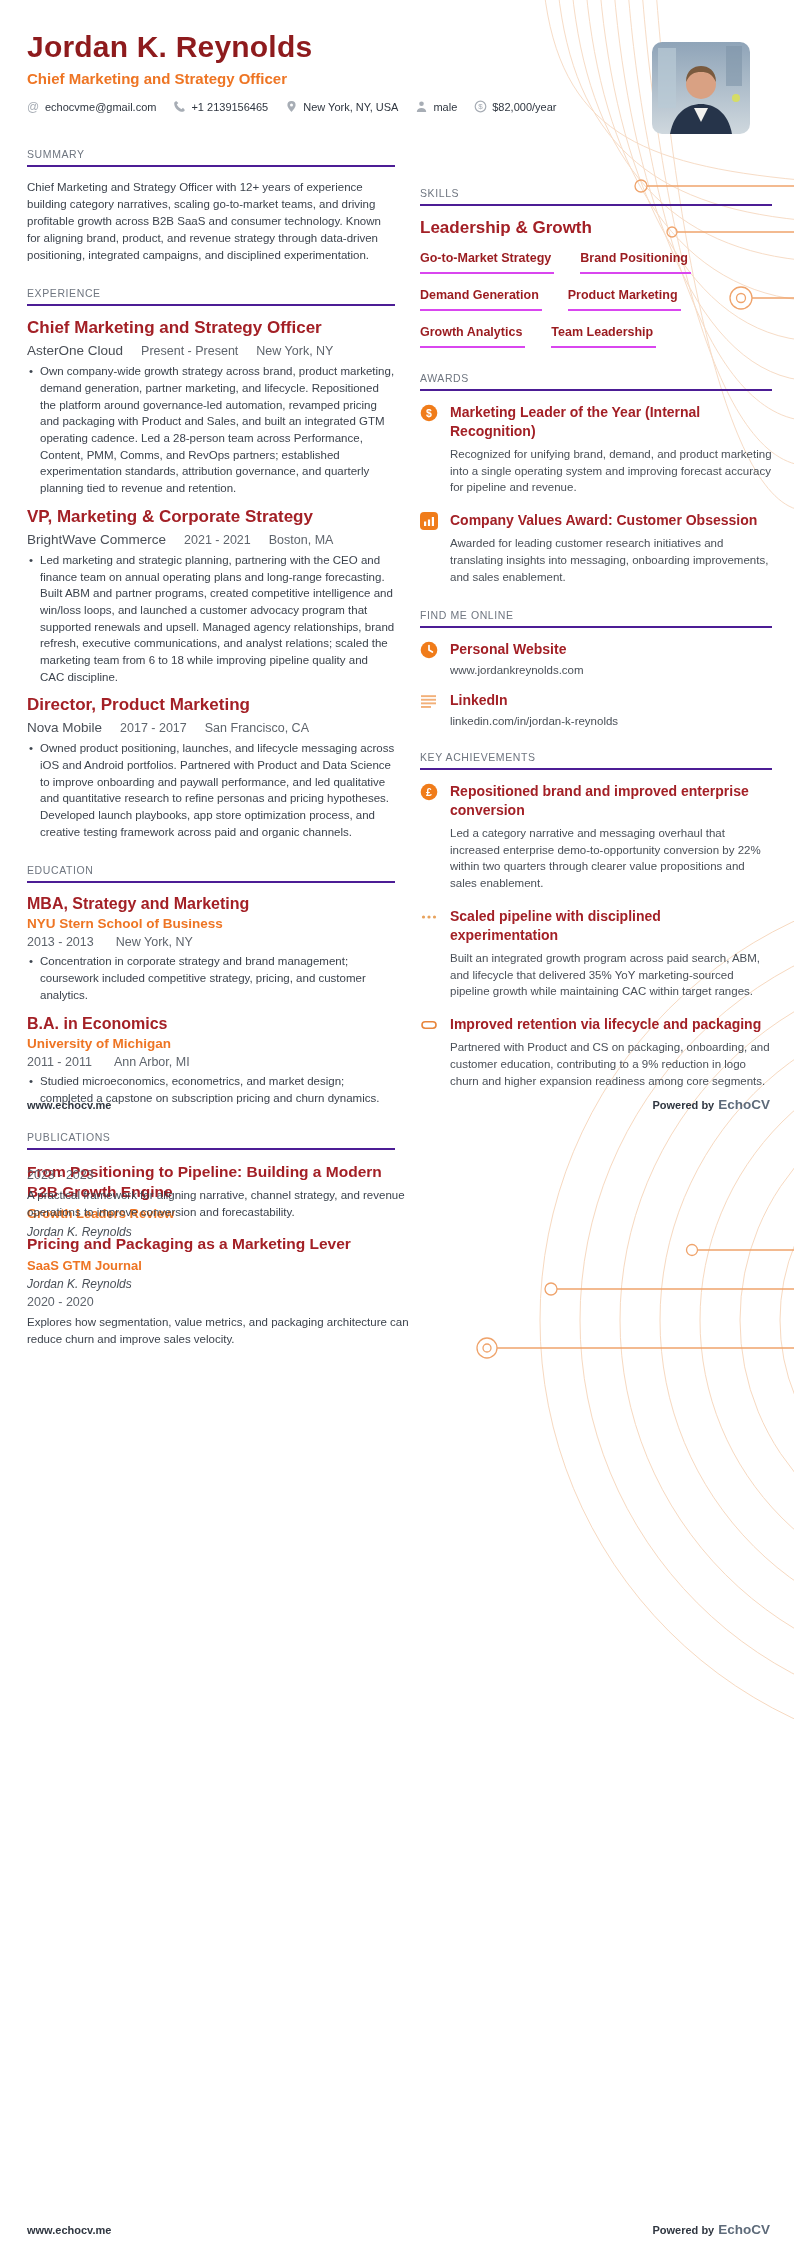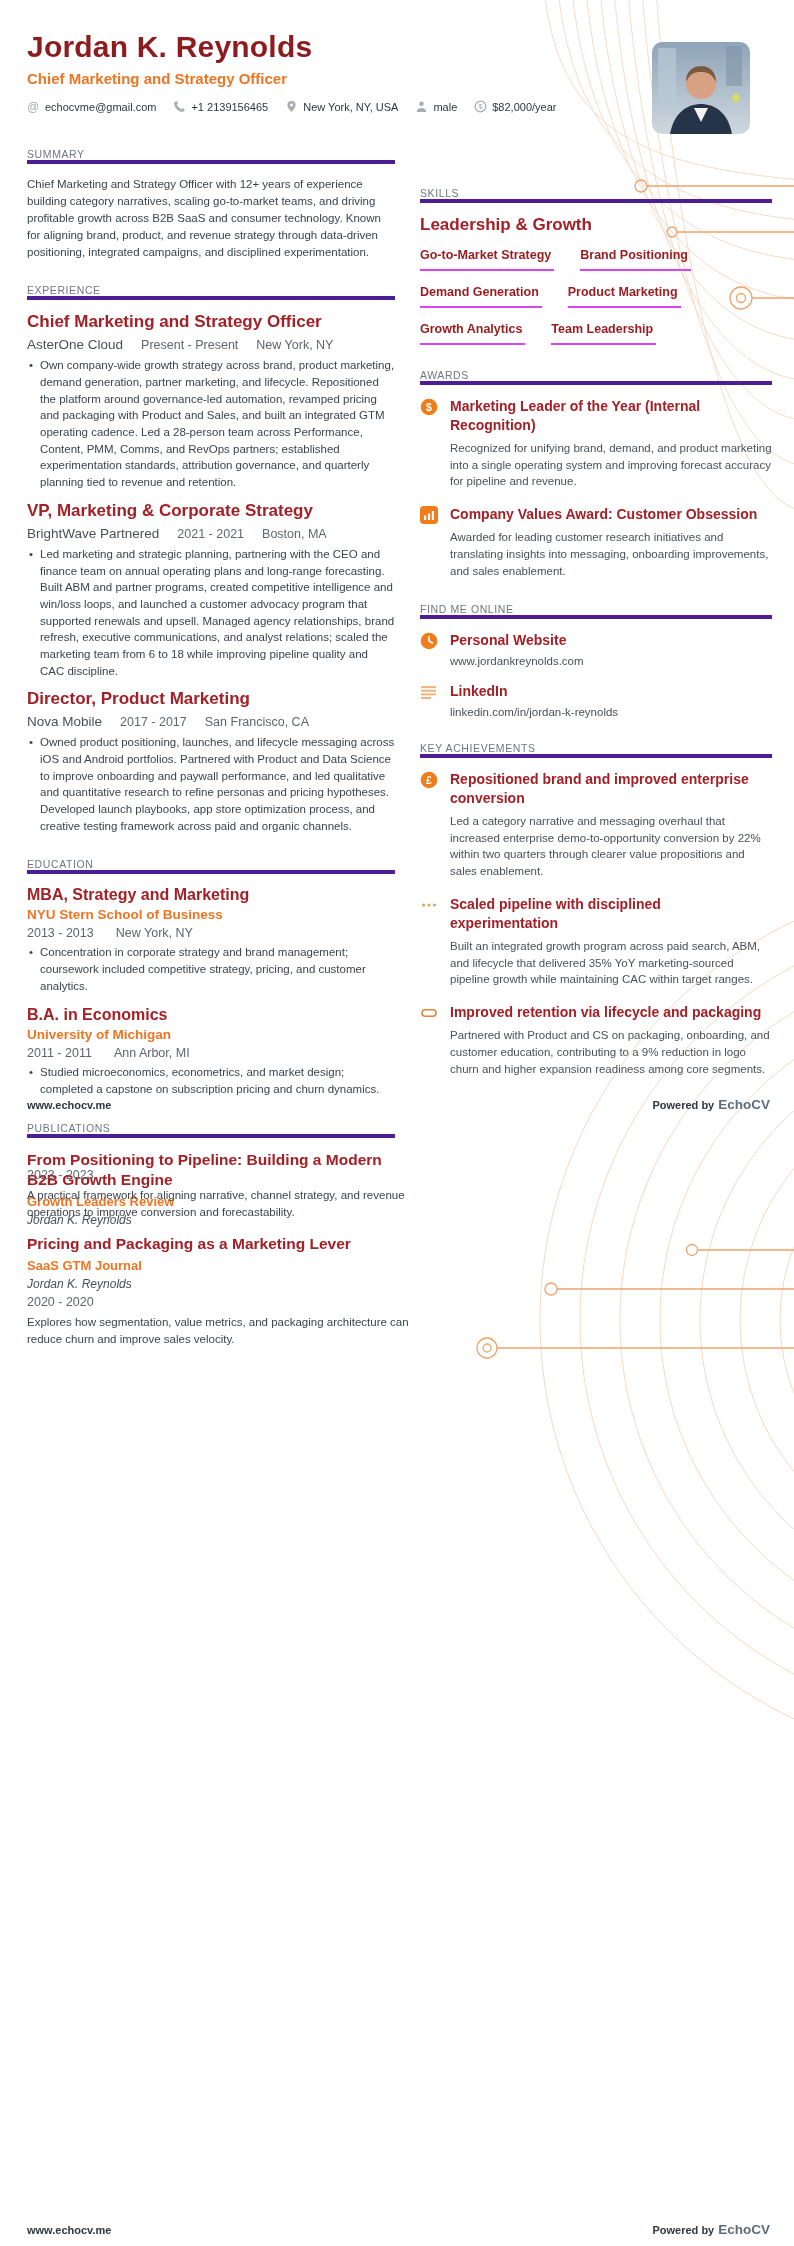--- a/index.html
+++ b/index.html
@@ -17,22 +17,22 @@
   .contact-row { display:flex; align-items:center; gap:17px; margin-top:13px; font-size:11px; color:#2F3640; white-space:nowrap; }
   .contact-item { display:flex; align-items:center; gap:5px; }
   .c-icon { width:13px; height:13px; display:inline-flex; flex:none; }
   .photo { position:absolute; left:652px; top:42px; width:98px; height:92px; border-radius:10px; overflow:hidden; }
 
   
   .col-left  { position:absolute; left:27px;  top:148px; width:368px; }
   .col-right { position:absolute; left:420px; top:148px; width:352px;margin-top:39px; }
   .page2-left{ position:absolute; left:27px;  top:1168px; width:398px; }
 
-  .sec-label { font-size:10.5px; letter-spacing:.6px; color:#6F7680; 
-               border-bottom:4px solid #4c1d95; margin-bottom:12px; }
+  .sec-label { font-size:10.5px; letter-spacing:.6px; color:#6F7680; padding-bottom:5px;
+               border-bottom:2px solid #4c1d95; margin-bottom:12px; }
   section { margin-bottom:24px; }
 
   .summary-text { margin:0; font-size:11.5px; line-height:1.47; color:#3C434D; }
 
   .job { margin-bottom:10px; }
   .job-title { font-size:17px; font-weight:700; color:#A32026; margin:4px 0 5px; }
   .job-meta { display:flex; gap:18px; align-items:baseline; margin-bottom:5px; }
   .company { font-size:13.5px; color:#4A4F57; }
   .dates, .location { font-size:12.5px; color:#5F656D; }
   .bullets { margin:0; padding:0; list-style:none; font-size:11.5px; line-height:1.45; color:#3C434D; }
@@ -198,21 +198,21 @@
           <span class="location">New York, NY</span>
         </div>
         <ul class="bullets">
             <li>Own company-wide growth strategy across brand, product marketing, demand generation, partner marketing, and lifecycle. Repositioned the platform around governance-led automation, revamped pricing and packaging with Product and Sales, and built an integrated GTM operating cadence. Led a 28-person team across Performance, Content, PMM, Comms, and RevOps partners; established experimentation standards, attribution governance, and quarterly planning tied to revenue and retention.</li>
           </ul>
       </div>
 
       <div class="job">
         <div class="job-title">VP, Marketing &amp; Corporate Strategy</div>
         <div class="job-meta">
-          <span class="company">BrightWave Partnered</span>
+          <span class="company">BrightWave Commerce</span>
           <span class="dates">2021 - 2021</span>
           <span class="location">Boston, MA</span>
         </div>
         <ul class="bullets">
             <li>Led marketing and strategic planning, partnering with the CEO and finance team on annual operating plans and long-range forecasting. Built ABM and partner programs, created competitive intelligence and win/loss loops, and launched a customer advocacy program that supported renewals and upsell. Managed agency relationships, brand refresh, executive communications, and analyst relations; scaled the marketing team from 6 to 18 while improving pipeline quality and CAC discipline.</li>
           </ul>
       </div>
 
       <div class="job">
         <div class="job-title">Director, Product Marketing</div>

